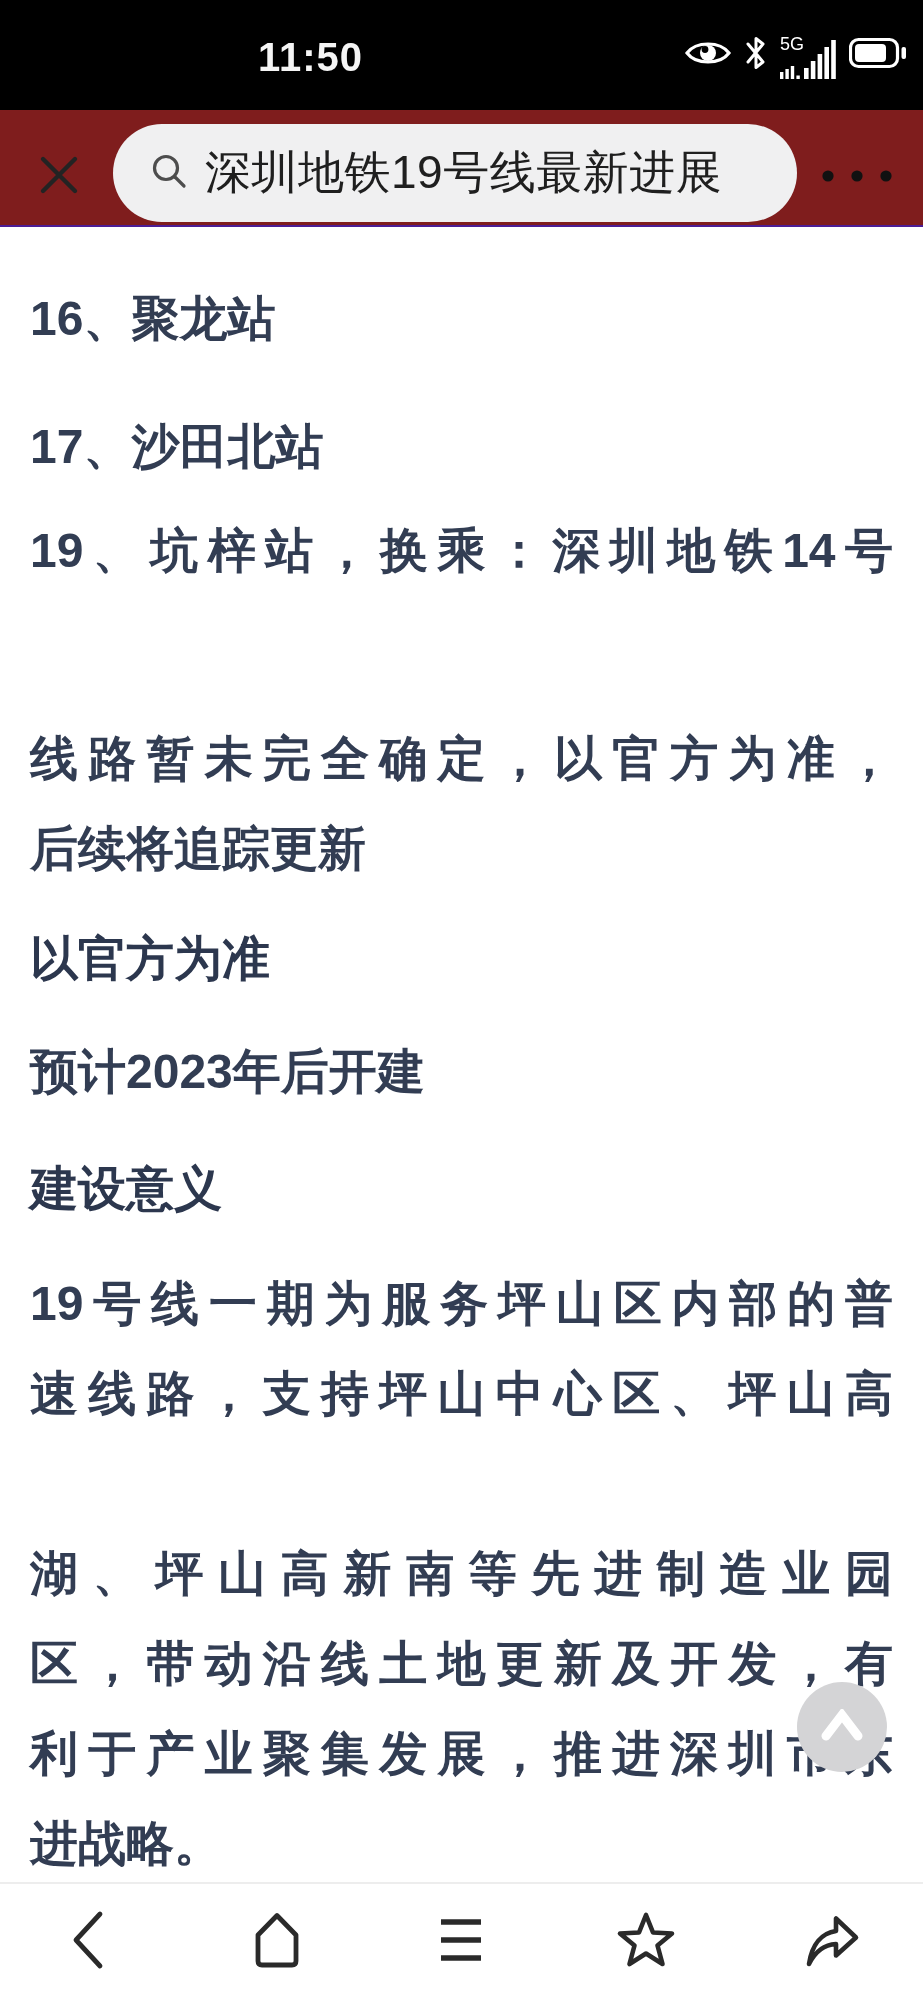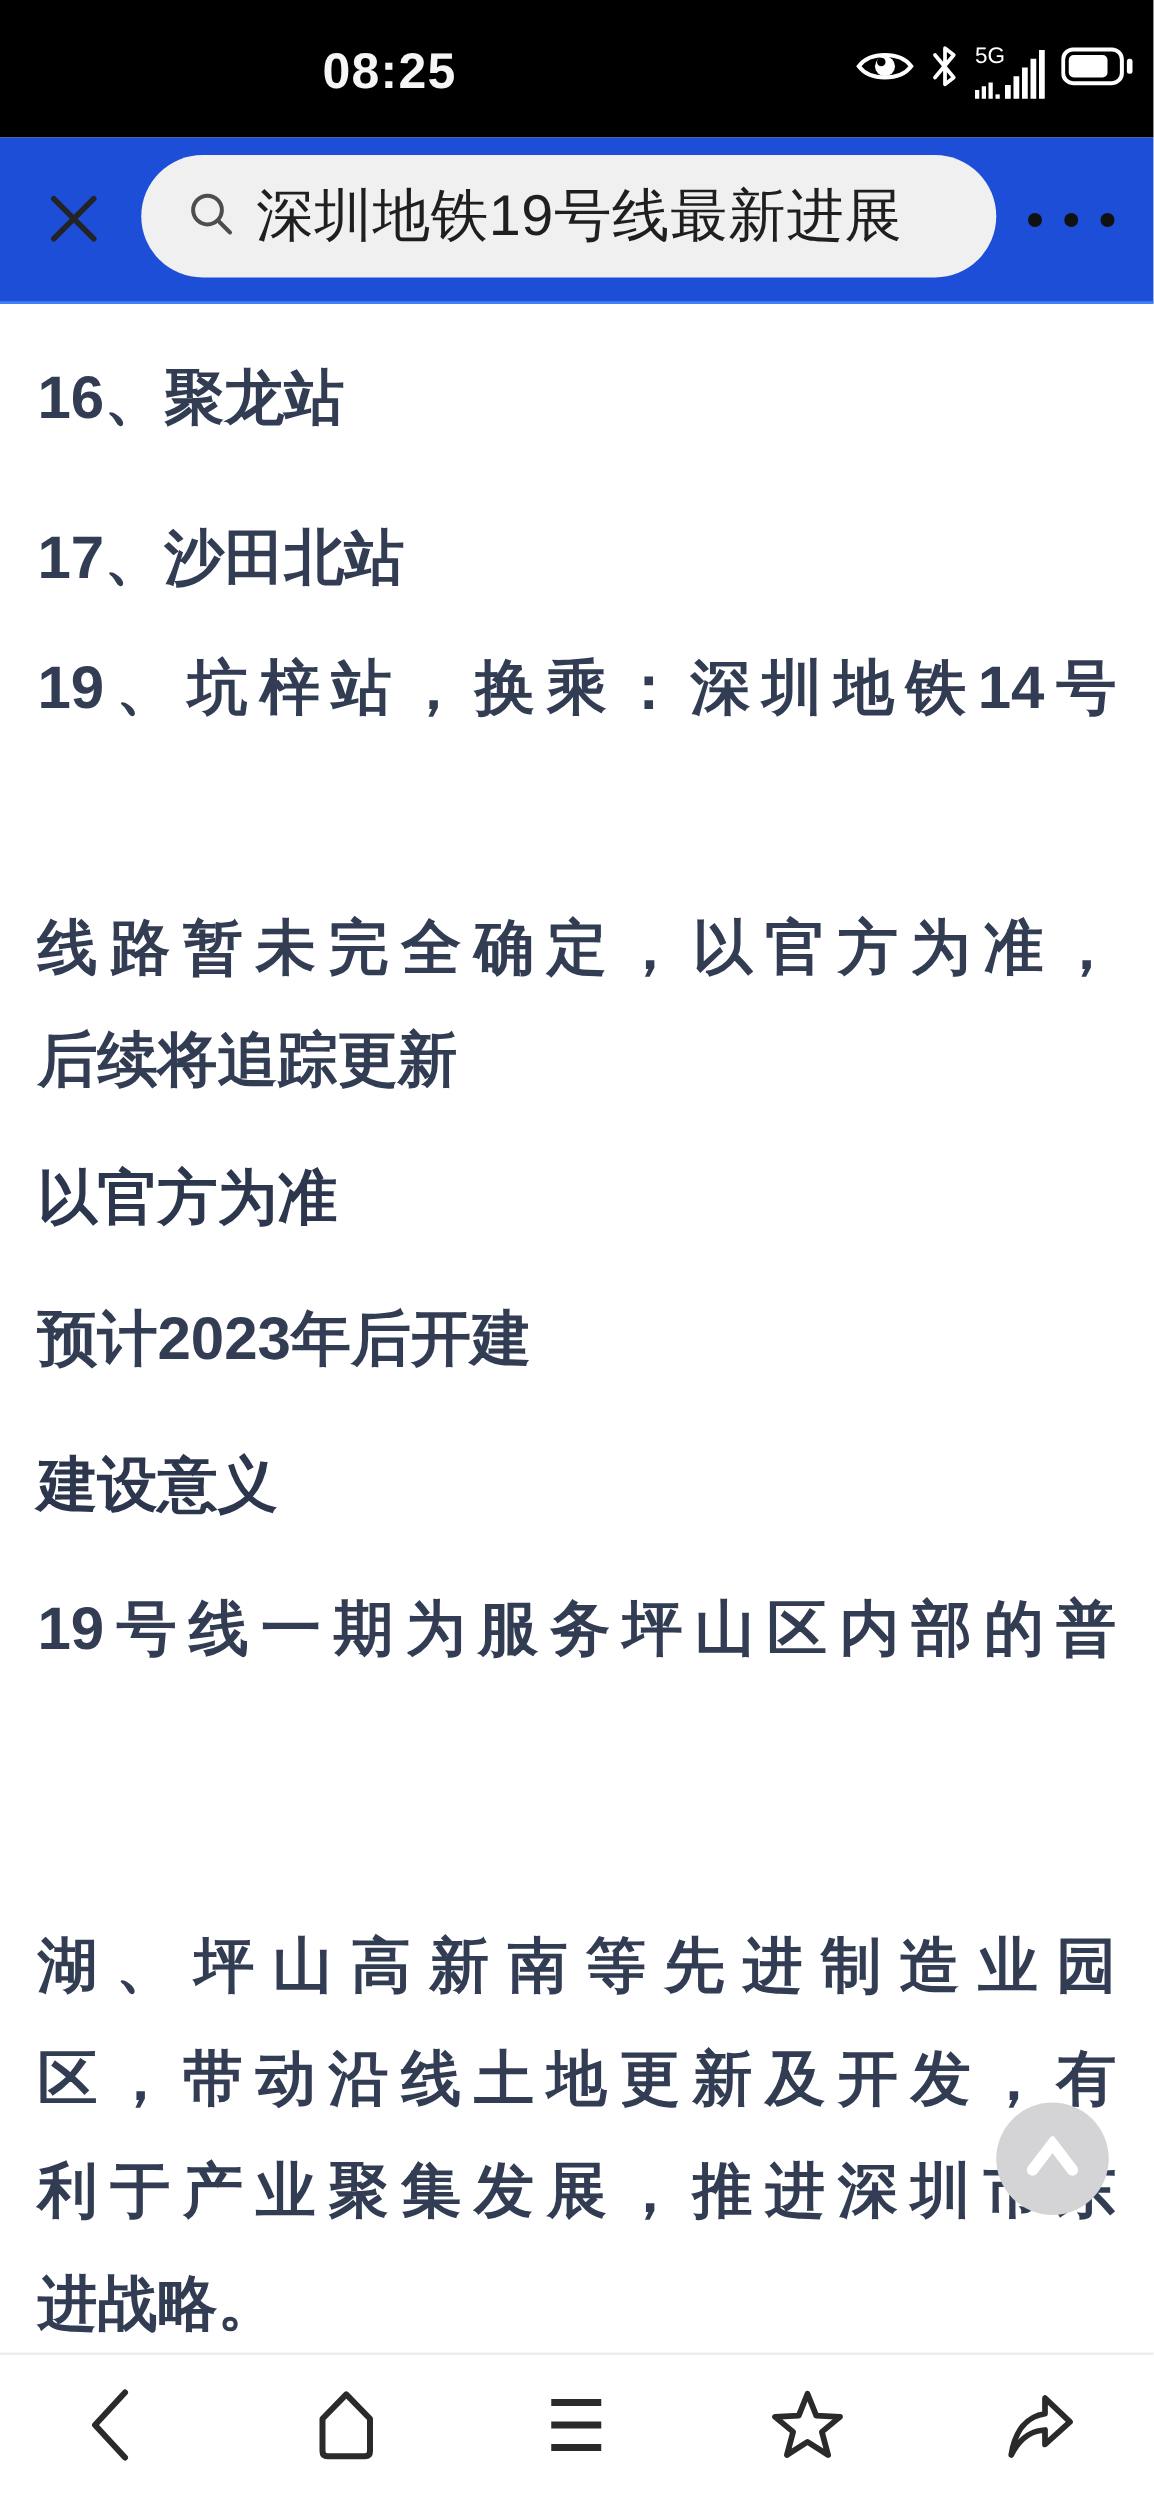--- a/index.html
+++ b/index.html
@@ -9,21 +9,21 @@
   .abs { position: absolute; }
 
   
   .status-bar { left: 0; top: 0; width: 923px; height: 110px; background: #000; }
   .status-time { left: 258px; top: 0; height: 110px; line-height: 114px; color: #f5f5f5; font-size: 40px; font-weight: 600; letter-spacing: 1px; }
   .status-icons { right: 16px; top: 0; height: 110px; display: flex; align-items: center; gap: 11px; }
   .sig-wrap { position: relative; width: 58px; height: 50px; }
   .sig-5g { position: absolute; left: 0; top: 4px; color: #fff; font-size: 18px; font-weight: 400; letter-spacing: 0; }
 
   
-  .browser-header { left: 0; top: 110px; width: 923px; height: 133px; background: #1d4ed8; border-bottom: 2px solid #3b82f6; }
+  .browser-header { left: 0; top: 110px; width: 923px; height: 117px; background: #7f1d1d; border-bottom: 2px solid #4c1d95; }
   .close-btn { left: 38px; top: 44px; width: 42px; height: 42px; }
   .search-pill { left: 113px; top: 14px; width: 684px; height: 98px; background: #f0f0f1; border-radius: 49px; display: flex; align-items: center; padding-left: 38px; }
   .search-pill .mag { flex: 0 0 auto; margin-right: 18px; }
   .search-text { font-size: 46px; color: #1f1f1f; white-space: nowrap; letter-spacing: 0.5px; }
   .more-dots { left: 818px; top: 56px; width: 78px; height: 20px; }
 
   
   .line { position: absolute; left: 30px; width: 863px; height: 90px; line-height: 90px; font-size: 48px; color: #323d53; white-space: nowrap; font-weight: bold; }
   .jl { white-space: normal; text-align: justify; text-align-last: justify; text-justify: inter-character; }
   .bold { font-weight: 700; color: #2c374e; }
@@ -34,21 +34,21 @@
   
   .bottom-nav { left: 0; top: 1882px; width: 923px; height: 118px; background: #fff; border-top: 2px solid #ededed; display: flex; }
   .nav-btn { flex: 1 1 0; display: flex; align-items: center; justify-content: center; }
 </style>
 </head>
 <body>
 
 <div class="screen">
 
   <div class="abs status-bar">
-    <div class="abs status-time">08:25</div>
+    <div class="abs status-time">11:50</div>
     <div class="abs status-icons">
       <span>
         <svg width="48" height="34" viewBox="0 0 48 34">
             <path d="M3 17 C12 5 36 5 45 17 C36 29 12 29 3 17 Z" fill="none" stroke="#fff" stroke-width="3.2"></path>
             <circle cx="24" cy="17" r="8" fill="#fff"></circle>
             <circle cx="21" cy="13.5" r="3.4" fill="#000"></circle>
           </svg>
       </span>
       <span>
         <svg width="26" height="40" viewBox="0 0 26 40">
@@ -105,20 +105,21 @@
 
   <div class="line" style="top:274px">16、聚龙站</div>
   <div class="line" style="top:402px">17、沙田北站</div>
   <div class="line jl" style="top:506px">19、坑梓站，换乘：深圳地铁14号</div>
   <div class="line jl" style="top:714px">线路暂未完全确定，以官方为准，</div>
   <div class="line" style="top:804px">后续将追踪更新</div>
   <div class="line bold" style="top:914px">以官方为准</div>
   <div class="line" style="top:1027px">预计2023年后开建</div>
   <div class="line bold" style="top:1144px">建设意义</div>
   <div class="line jl" style="top:1259px">19号线一期为服务坪山区内部的普</div>
+  <div class="line jl" style="top:1349px">速线路，支持坪山中心区、坪山高</div>
   <div class="line jl" style="top:1529px">湖、坪山高新南等先进制造业园</div>
   <div class="line jl" style="top:1619px">区，带动沿线土地更新及开发，有</div>
   <div class="line jl" style="top:1709px">利于产业聚集发展，推进深圳市东</div>
   <div class="line" style="top:1799px">进战略。</div>
 
   <div class="abs back-top">
     <span>
       <svg width="42" height="32" viewBox="0 0 42 32">
           <polyline points="5,27 21,6 37,27" fill="none" stroke="#ffffff" stroke-width="9" stroke-linecap="round" stroke-linejoin="miter"></polyline>
         </svg>

